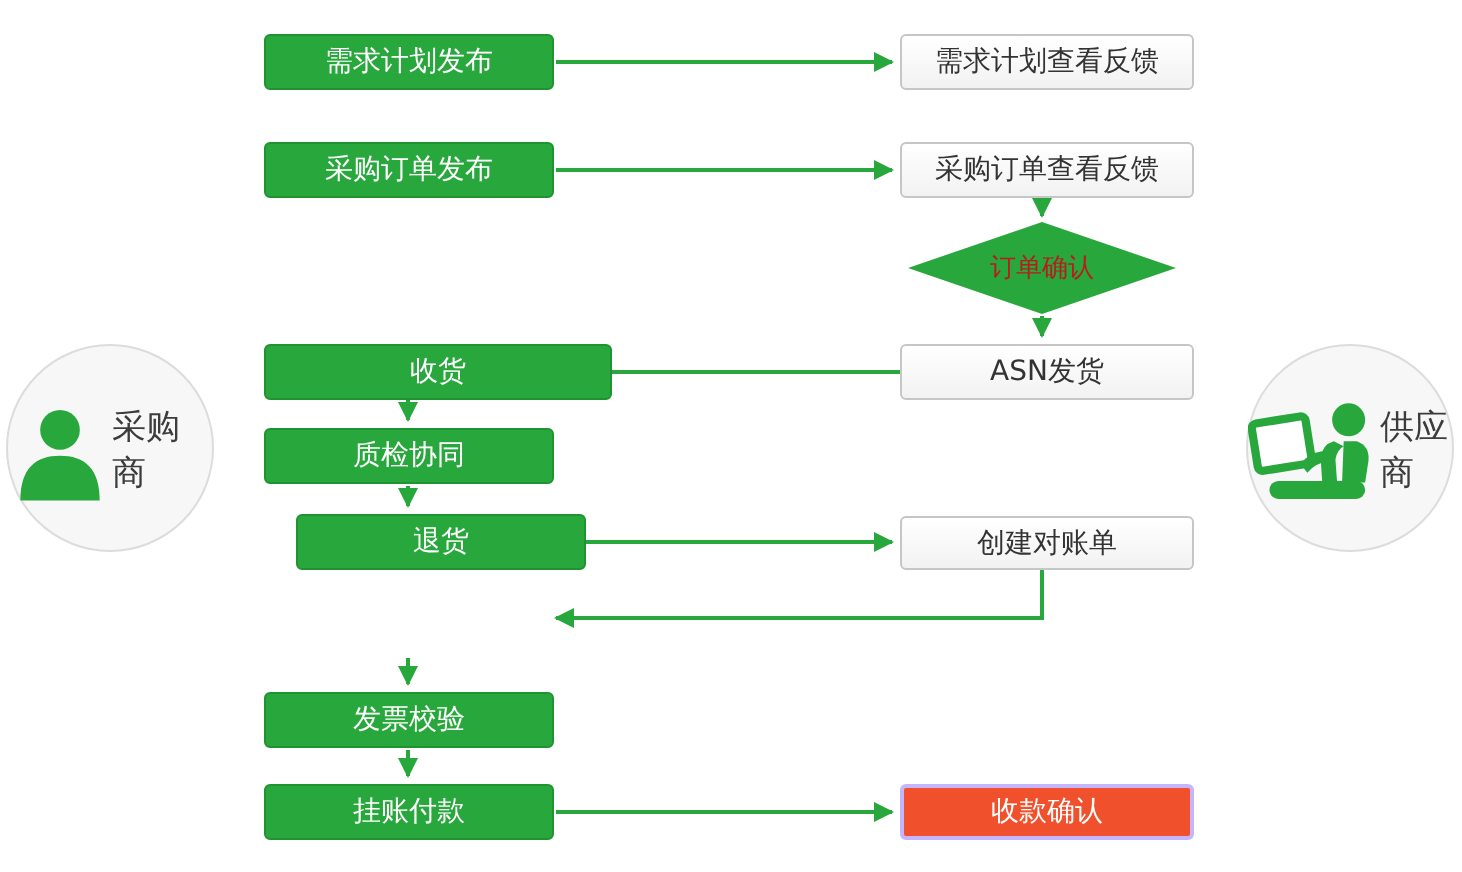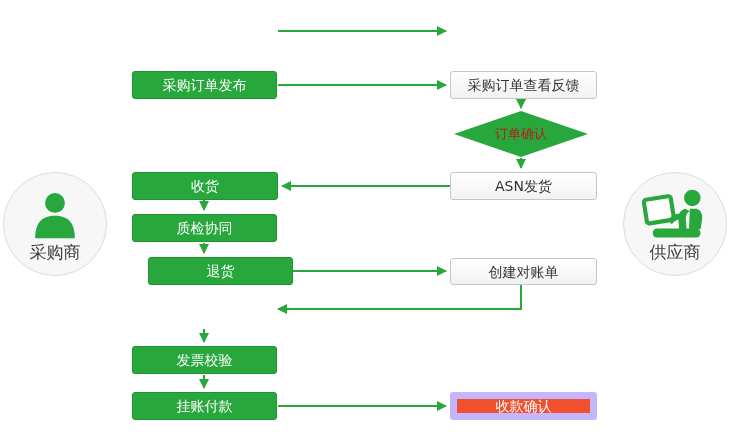--- a/index.html
+++ b/index.html
@@ -13,33 +13,33 @@
   .stage{
     position:relative;width:731px;height:436px;background:#ffffff;overflow:hidden;
   }
   .connectors{position:absolute;left:0;top:0;width:731px;height:436px;pointer-events:none;}
   .node{
     position:absolute;display:flex;align-items:center;justify-content:center;
     box-sizing:border-box;border-radius:3px;font-size:14px;line-height:1;white-space:nowrap;
   }
   .node.green{background:var(--green);border:1px solid var(--green-dark);color:#ffffff;}
   .node.plain{background:linear-gradient(180deg,#ffffff 0%,#f2f2f2 100%);border:1px solid #c6c6c6;color:var(--ink);}
-  .node.red{background:var(--red);border:7px solid #c4b5fd;color:#ffffff;}
+  .node.red{background:var(--red);border:2px solid #c4b5fd;color:#ffffff;}
   .diamond{position:absolute;}
   .diamond svg{position:absolute;left:0;top:0;width:100%;height:100%;}
   .diamond .dlabel{
     position:absolute;left:0;top:0;right:0;bottom:0;
     display:flex;align-items:center;justify-content:center;font-size:13px;white-space:nowrap;
   }
   .diamond.green .dlabel{color:#b91c1c;}
   .diamond.gray .dlabel{color:var(--ink);}
   .actor{
     position:absolute;width:104px;height:104px;border-radius:50%;
     background:#f7f7f7;border:1px solid #dcdcdc;box-sizing:border-box;
-    display:flex;flex-direction:column;align-items:center;justify-content:center;
+    display:flex;align-items:center;justify-content:center;
   }
   .actor .alabel{font-size:17px;color:#3c3c3c;margin-top:1px;}
   .actor .aicon{height:56px;display:flex;align-items:flex-end;justify-content:center;}
 </style>
 </head>
 <body>
 
 <div class="stage">
 
   <svg class="connectors" viewBox="0 0 731 436">
@@ -83,39 +83,45 @@
         </g>
         <circle cx="61" cy="12" r="10" fill="#28a73c"></circle>
         <path d="M52,25 q -7,2 -8,10 l 1,15 h 9 l -1,-14 q 1,-6 5,-8 z" fill="#28a73c"></path>
         <path d="M58,25 h 8 q 8,3 7,12 l -2,13 h -14 z" fill="#28a73c"></path>
         <path d="M45,31 q -9,1 -13,8 l 4,5 q 5,-6 11,-6 z" fill="#28a73c"></path>
       </svg>
     </div>
     <div class="alabel">供应商</div>
   </div>
 
+  <div class="node green" style="left:132px;top:17px;width:145px;height:28px;">
+    <span>需求计划发布</span>
+  </div>
   <div class="node green" style="left:132px;top:71px;width:145px;height:28px;justify-content:center;">
     <span>采购订单发布</span>
   </div>
-  <div class="node green" style="left:132px;top:172px;width:146px;height:28px;">
+  <div class="node green" style="left:132px;top:172px;width:174px;height:28px;">
     <span>收货</span>
   </div>
   <div class="node green" style="left:132px;top:214px;width:145px;height:28px;">
     <span>质检协同</span>
   </div>
   <div class="node green" style="left:148px;top:257px;width:145px;height:28px;">
     <span>退货</span>
   </div>
   <div class="node green" style="left:132px;top:346px;width:145px;height:28px;">
     <span>发票校验</span>
   </div>
   <div class="node green" style="left:132px;top:392px;width:145px;height:28px;">
     <span>挂账付款</span>
   </div>
 
+  <div class="node plain" style="left:450px;top:17px;width:147px;height:28px;">
+    <span>需求计划查看反馈</span>
+  </div>
   <div class="node plain" style="left:450px;top:71px;width:147px;height:28px;text-align:center;">
     <span>采购订单查看反馈</span>
   </div>
   <div class="node plain" style="left:450px;top:172px;width:147px;height:28px;">
     <span>ASN发货</span>
   </div>
   <div class="node plain" style="left:450px;top:258px;width:147px;height:27px;">
     <span>创建对账单</span>
   </div>
   <div class="node red" style="left:450px;top:392px;width:147px;height:28px;">

